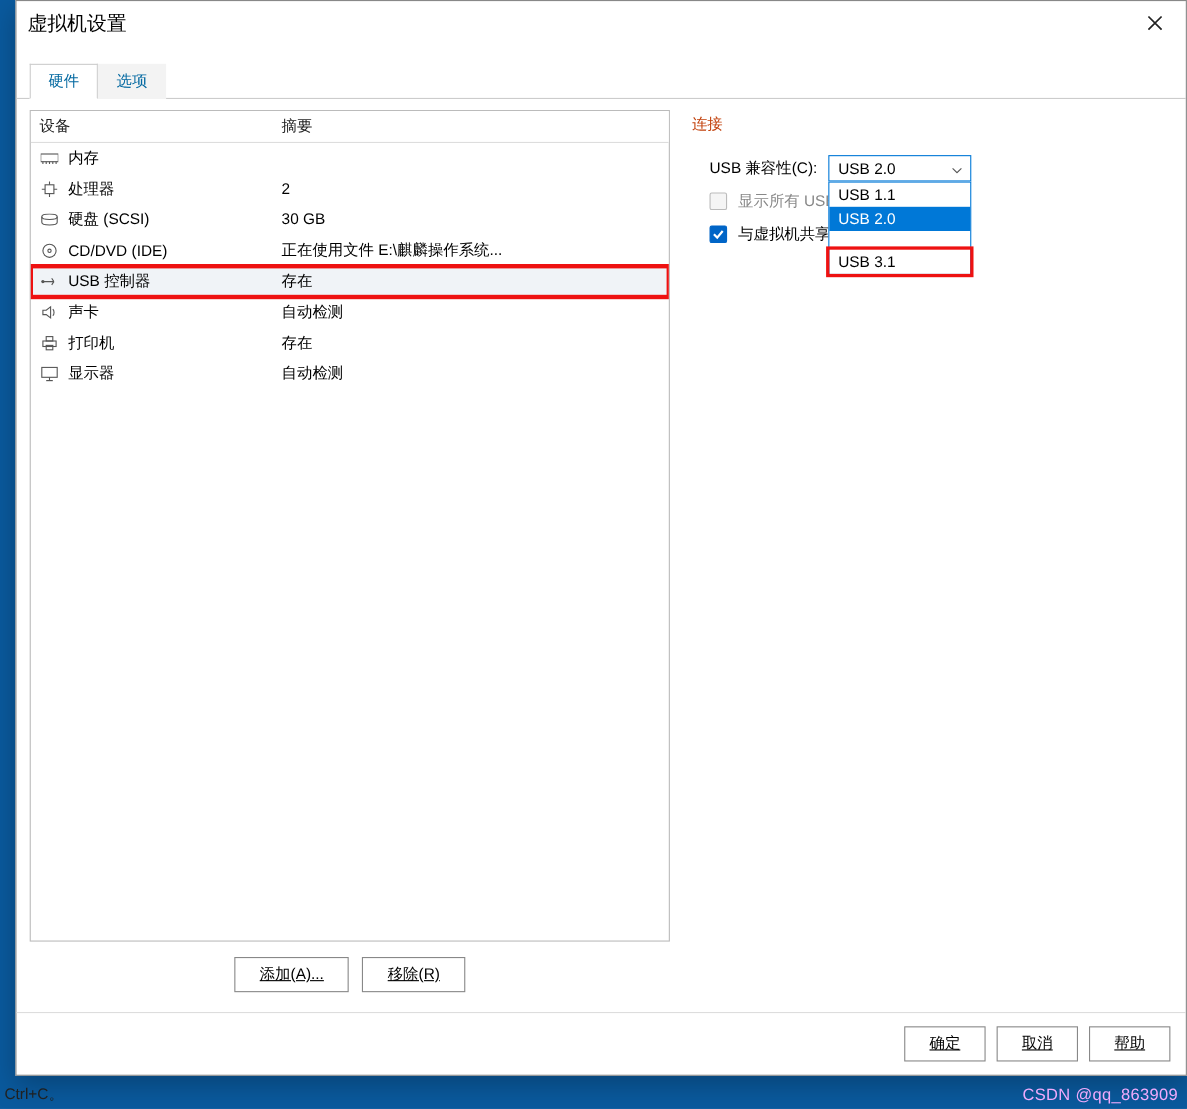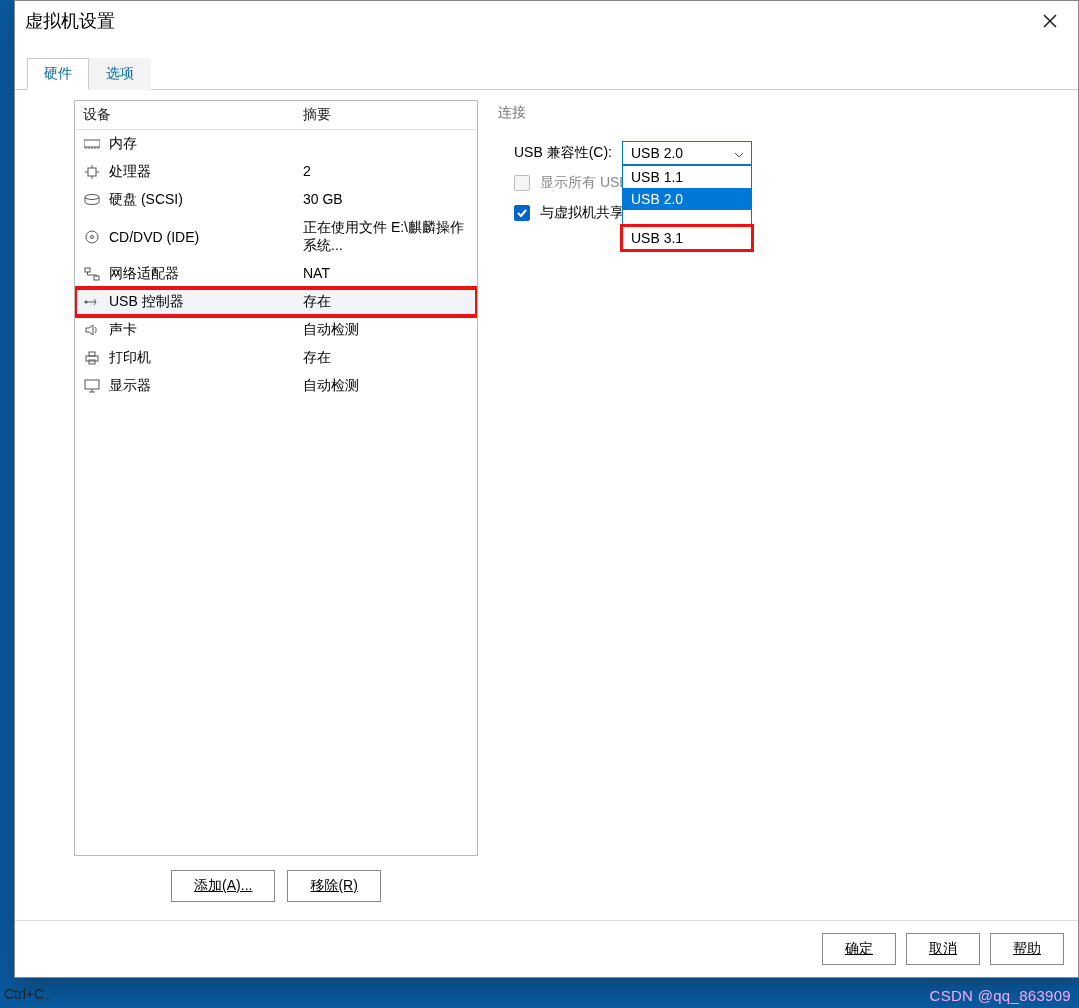--- a/index.html
+++ b/index.html
@@ -15,38 +15,38 @@
   .titlebar .title { font-size:18px; }
   .closebtn { width:36px; height:28px; display:flex; align-items:center; justify-content:center; cursor:pointer; }
   .closebtn svg { width:14px; height:14px; }
 
   .tabs { display:flex; padding:0 12px; border-bottom:1px solid #ccc; margin-top:16px; }
   .tab { padding:6px 16px; border:1px solid transparent; border-bottom:none; background:#f3f3f3; cursor:pointer; color:#0369a1; position:relative; top:1px; }
   .tab.active { background:#fff; border-color:#ccc; border-bottom:1px solid #fff; }
 
   .body { flex:1; display:flex; padding:10px 12px 18px 12px; gap:18px; }
 
-  .leftpanel { width:404px; display:flex; flex-direction:column;margin-left:47px; }
+  .leftpanel { width:582px; display:flex; flex-direction:column; }
   .devbox { flex:1; border:1px solid #bbb; overflow:hidden; display:flex; flex-direction:column; }
   .devhead, .devrow { display:flex; padding:5px 8px; }
   .devhead { background:#fff; border-bottom:1px solid #ddd; font-weight:normal; color:#222; }
   .col-dev { width:220px; display:flex; align-items:center; gap:8px; }
   .col-sum { flex:1; }
   .devrow { cursor:pointer; }
   .devrow.selected { background:#f0f3f7; }
   .devicon { width:18px; height:16px; display:flex; align-items:center; justify-content:center; color:#555; }
 
   .highlight-red { outline:4px solid #e11; outline-offset:-2px; }
   .highlight-red2 { outline:3px solid #e11; outline-offset:0;margin-top:17px; }
 
   .leftbuttons { display:flex; justify-content:center; gap:12px; margin-top:14px; }
   .btn { background:#fff; border:1px solid #888; padding:6px 22px; cursor:pointer;text-decoration:underline; }
 
   .rightpanel { flex:1; padding:4px 2px; position:relative; }
-  .fieldset-label { margin-bottom:10px; color:#737373; }
+  .fieldset-label { margin-bottom:10px; color:#c2410c; }
   .fieldset-box { padding:6px 6px 6px 16px; }
   .row { display:flex; align-items:center; gap:10px; min-height:30px; }
   .row.disabled { color:#888; }
 
   .combo { position:relative; width:130px; }
   .combo-main { border:1px solid #0078d7; background:#fff; padding:3px 26px 3px 8px; cursor:pointer; display:flex; justify-content:space-between; align-items:center; }
   .combo-caret { position:absolute; right:8px; top:50%; transform:translateY(-50%); pointer-events:none; }
   .combo-list { position:absolute; left:0; top:100%; width:100%; background:#fff; border:1px solid #0078d7; z-index:10; }
   .combo-opt { padding:3px 8px; cursor:pointer; }
   .combo-opt.selected { background:#0078d7; color:#fff; }
@@ -134,33 +134,20 @@
                 <svg width="16" height="16" viewBox="0 0 16 16">
                   <circle cx="8" cy="8" r="6" fill="none" stroke="#555"></circle>
                   <circle cx="8" cy="8" r="1.5" fill="none" stroke="#555"></circle>
                 </svg>
               </span>
               <span>CD/DVD (IDE)</span>
             </div>
           <div class="col-sum">正在使用文件 E:\麒麟操作系统...</div>
         </div>
 
-        <div class="devrow">
-          <div class="col-dev">
-              <span class="devicon">
-                <svg width="16" height="14" viewBox="0 0 16 14">
-                  <rect x="1" y="1" width="5" height="4" fill="none" stroke="#555"></rect>
-                  <rect x="10" y="9" width="5" height="4" fill="none" stroke="#555"></rect>
-                  <path d="M3.5 5v3h9V9" fill="none" stroke="#555"></path>
-                </svg>
-              </span>
-              <span>网络适配器</span>
-            </div>
-          <div class="col-sum">NAT</div>
-        </div>
 
         <div class="devrow selected highlight-red">
           <div class="col-dev">
               <span class="devicon">
                 <svg width="16" height="14" viewBox="0 0 16 14">
                   <path d="M2 7h10M12 7l-2-3M12 7l-2 3" fill="none" stroke="#555"></path>
                   <circle cx="2" cy="7" r="1.5" fill="#555"></circle>
                 </svg>
               </span>
               <span>USB 控制器</span>

